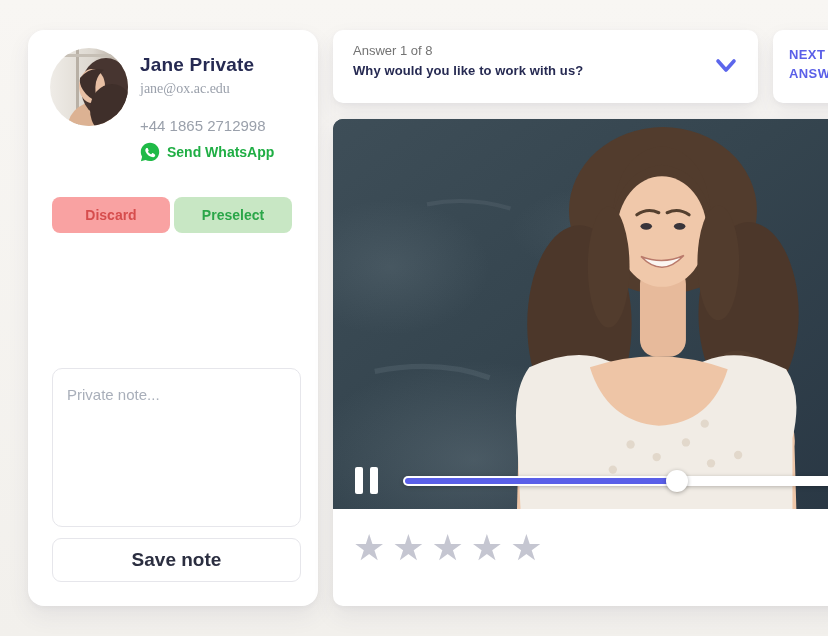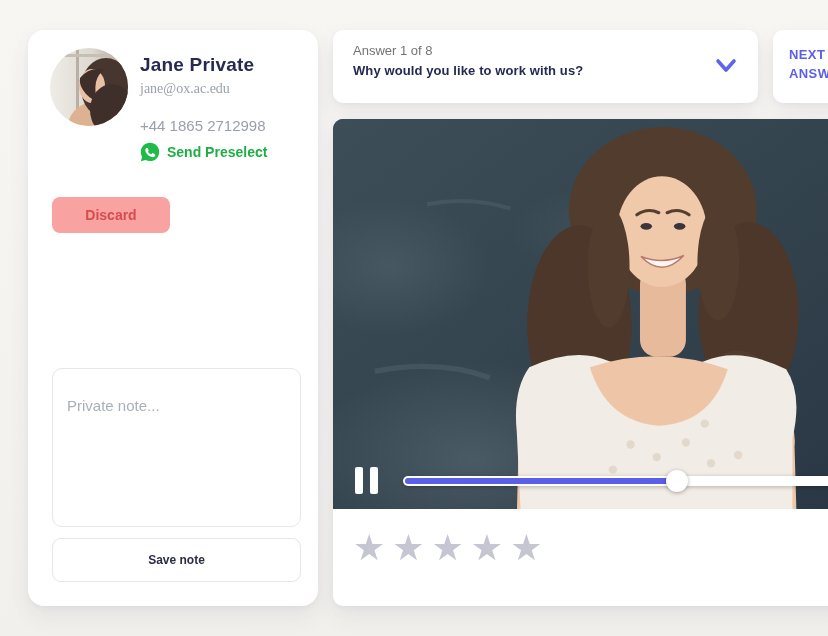--- a/index.html
+++ b/index.html
@@ -19,25 +19,25 @@
   .pname{font-size:19px;font-weight:800;color:var(--navy);letter-spacing:.2px;}
   .pemail{font-size:14px;color:var(--muted);margin-top:5px;font-family:Liberation Serif, serif;}
   .pphone{font-size:15px;color:var(--muted);margin-top:20px;}
   .whatsapp{display:flex;align-items:center;gap:7px;margin-top:8px;cursor:pointer;text-decoration:none;}
   .whatsapp .lbl{font-size:14px;font-weight:700;color:var(--green);}
   .actions{position:absolute;left:24px;top:167px;display:flex;gap:4px;border-radius:14px;}
   .actions button{width:118px;height:36px;border:none;border-radius:8px;font-size:14px;font-weight:700;font-family:inherit;cursor:pointer;}
   .btn-discard{background:var(--discard-bg);color:var(--discard-text);}
   .btn-preselect{background:var(--preselect-bg);color:var(--preselect-text);}
   .note{position:absolute;left:24px;top:338px;width:249px;height:159px;box-sizing:border-box;
-    border:1px solid #e6e6eb;border-radius:10px;resize:none;padding:28px 14px;font-family:inherit;
+    border:1px solid #e6e6eb;border-radius:10px;resize:none;padding:17px 14px;font-family:inherit;
     font-size:15px;color:#3a3d4d;outline:none;background:#fff;}
   .note::placeholder{color:#a9afba;}
   .btn-save{position:absolute;left:24px;top:508px;width:249px;height:44px;background:#fff;
-    border:1px solid #e6e6eb;border-radius:9px;font-size:12px;font-weight:700;color:#2b2e40;
+    border:1px solid #e6e6eb;border-radius:9px;font-size:19px;font-weight:700;color:#2b2e40;
     font-family:inherit;cursor:pointer;}
 
   
   .qcard{left:333px;top:30px;width:425px;height:73px;border-radius:10px;cursor:pointer;}
   .qcounter{position:absolute;left:20px;top:13px;font-size:13px;color:#737373;}
   .qtitle{position:absolute;left:20px;top:33px;font-size:13px;font-weight:800;color:var(--navy);letter-spacing:.1px;}
   .chev{position:absolute;right:18px;top:24px;width:28px;height:24px;cursor:pointer;}
   .nextcard{left:773px;top:30px;width:96px;height:73px;border-radius:10px;cursor:pointer;box-sizing:border-box;padding:15px 0 0 16px;}
   .nextlbl{font-size:13px;font-weight:800;color:var(--accent);line-height:19px;letter-spacing:.4px;display:block;width:60px;}
 
@@ -78,25 +78,26 @@
   </div>
   <div class="pinfo">
     <div class="pname">Jane Private</div>
     <div class="pemail">jane@ox.ac.edu</div>
     <div class="pphone">+44 1865 2712998</div>
     <a class="whatsapp">
       <svg width="20" height="20" viewBox="0 0 20 20">
         <path d="M10 0.8 C4.9 0.8 0.8 4.9 0.8 10 c0 1.7 0.5 3.3 1.3 4.7 L0.9 19.2 l4.6 -1.2 c1.3 0.7 2.9 1.1 4.5 1.1 c5.1 0 9.2 -4.1 9.2 -9.2 S15.1 0.8 10 0.8 Z" fill="#1fba47"></path>
         <path d="M14.4 11.9c-.25-.13-1.45-.72-1.68-.8-.22-.08-.39-.12-.55.12l-.77 1c-.14.17-.28.19-.52.06-1.23-.61-2.04-1.1-2.86-2.49-.22-.37.22-.35.62-1.15.07-.14.03-.26-.03-.37l-.76-1.82c-.2-.48-.4-.41-.55-.42h-.47c-.16 0-.43.06-.65.3-.22.25-.85.83-.85 2.03s.87 2.36.99 2.52c.12.16 1.71 2.62 4.15 3.67 1.54.67 2.15.72 2.92.61.47-.07 1.45-.59 1.65-1.16.2-.57.2-1.06.14-1.16-.06-.1-.22-.16-.47-.28z" fill="#fff"></path>
       </svg>
-      <span class="lbl">Send Preselect</span>
+      <span class="lbl">Send WhatsApp</span>
     </a>
   </div>
   <div class="actions">
     <button class="btn-discard">Discard</button>
+    <button class="btn-preselect">Preselect</button>
   </div>
   <textarea class="note" placeholder="Private note..." style=""></textarea>
   <button class="btn-save">Save note</button>
 </aside>
 
 <section class="card qcard">
   <div class="qcounter">Answer 1 of 8</div>
   <div class="qtitle">Why would you like to work with us?</div>
   <svg class="chev" viewBox="0 0 28 24">
     <polyline points="6,7 14,16 22,7" fill="none" stroke="#5c66ec" stroke-width="3.6" stroke-linecap="round" stroke-linejoin="round"></polyline>

